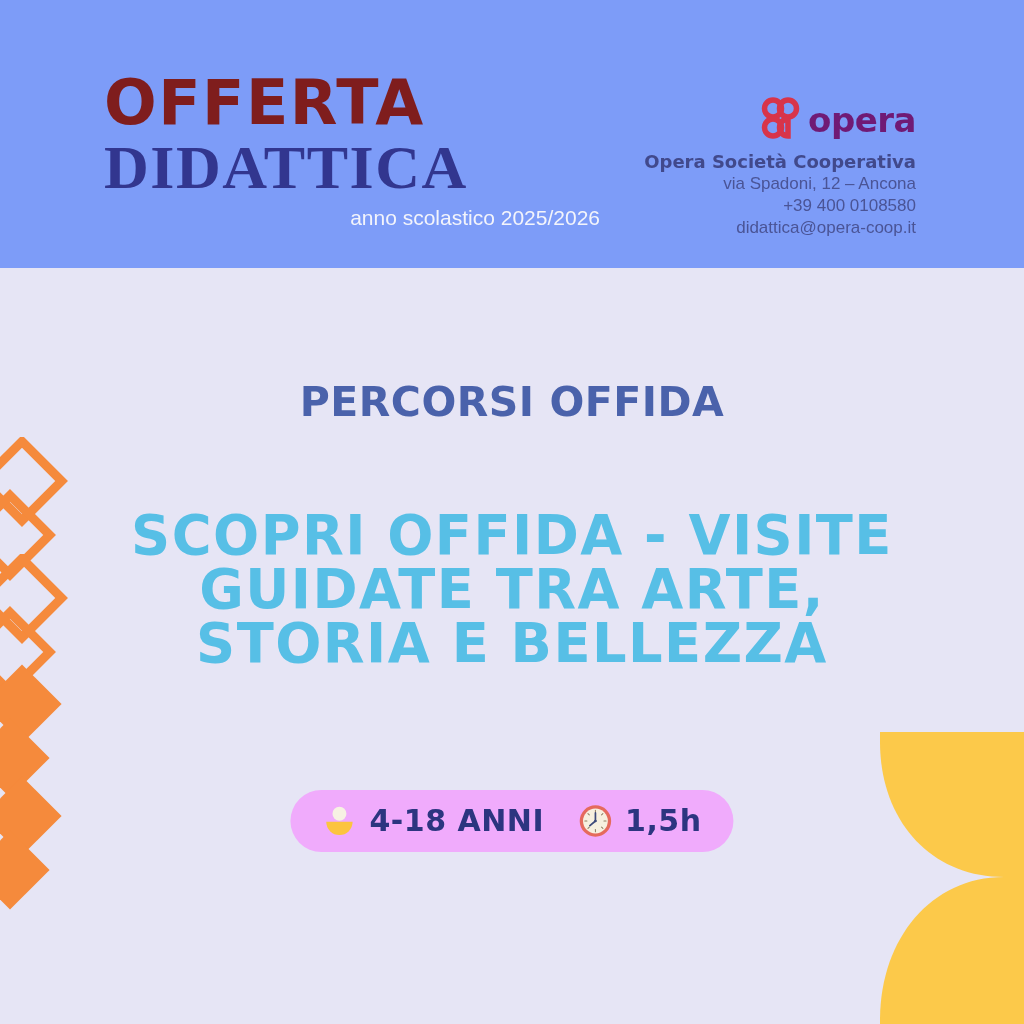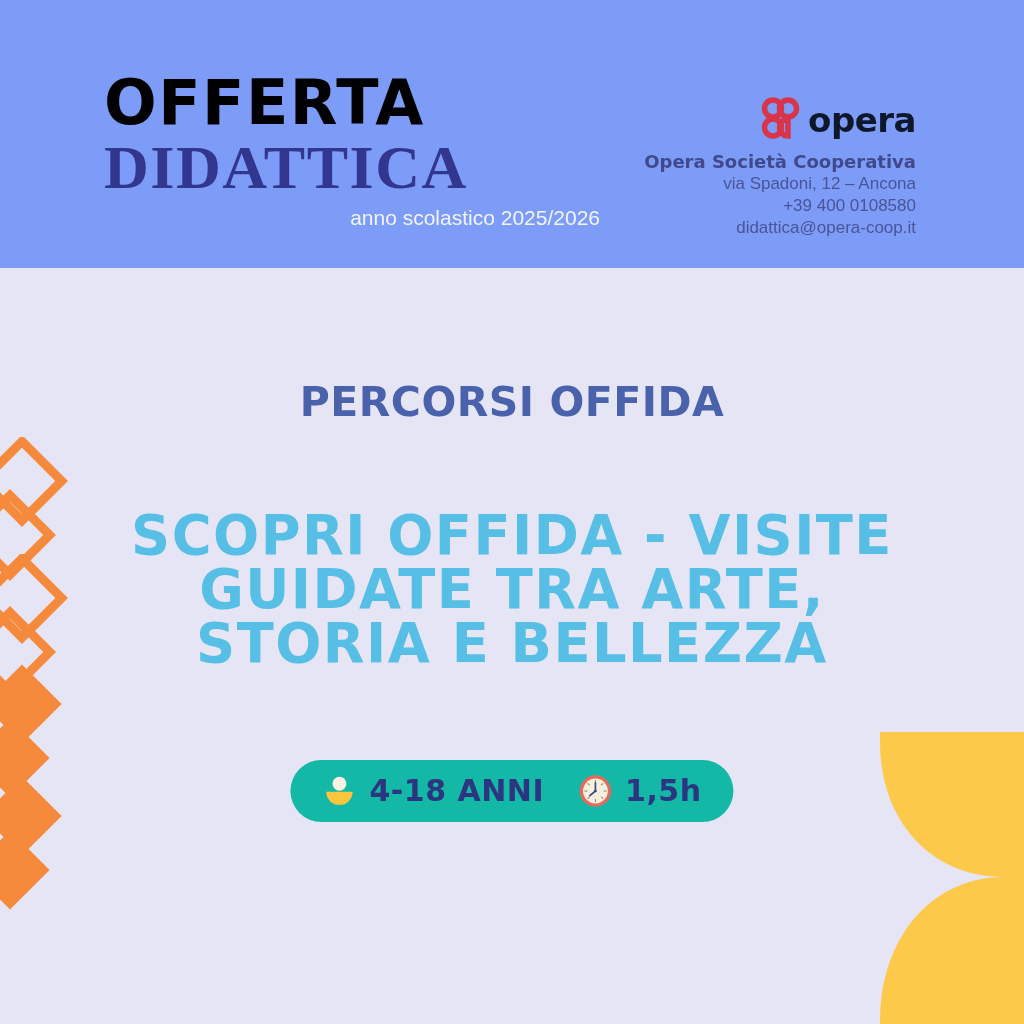--- a/index.html
+++ b/index.html
@@ -36,21 +36,21 @@
     top: 72px;
     width: 520px;
   }
 
   .title-line1 {
     font-family: "DejaVu Sans", sans-serif;
     font-weight: 700;
     font-size: 62px;
     line-height: 62px;
     letter-spacing: 1.5px;
-    color: #000000;
+    color: #7f1d1d;
     margin: 0;
     white-space: nowrap;
   }
 
   .title-line2 {
     font-family: Liberation Serif, serif;
     font-weight: 700;
     font-size: 62px;
     line-height: 66px;
     letter-spacing: 1.5px;
@@ -94,21 +94,21 @@
     height: 50px;
     display: block;
   }
 
   #logo-word {
     font-family: "DejaVu Sans", sans-serif;
     font-weight: 700;
     font-size: 34px;
     line-height: 34px;
     letter-spacing: -0.5px;
-    color: #0f172a;
+    color: #701a75;
     position: relative;
     top: 2px;
     text-align: right;
   }
 
   .brand-name {
     font-family: "DejaVu Sans", sans-serif;
     font-weight: 700;
     font-size: 18px;
     line-height: 23px;
@@ -188,23 +188,23 @@
     color: #57bfe6;
     margin: 0;
     transform: scaleX(0.97);
   }
 
   
   #info-pill {
     position: absolute;
     left: 50%;
     transform: translateX(-50%);
-    top: 492px;
+    top: 522px;
     height: 62px;
-    background: #14b8a6;
+    background: #f0abfc;
     border-radius: 31px;
     display: flex;
     align-items: center;
     gap: 0px;
     padding: 0 32px;
     box-sizing: border-box;
   }
 
   .pill-group {
     display: flex;

